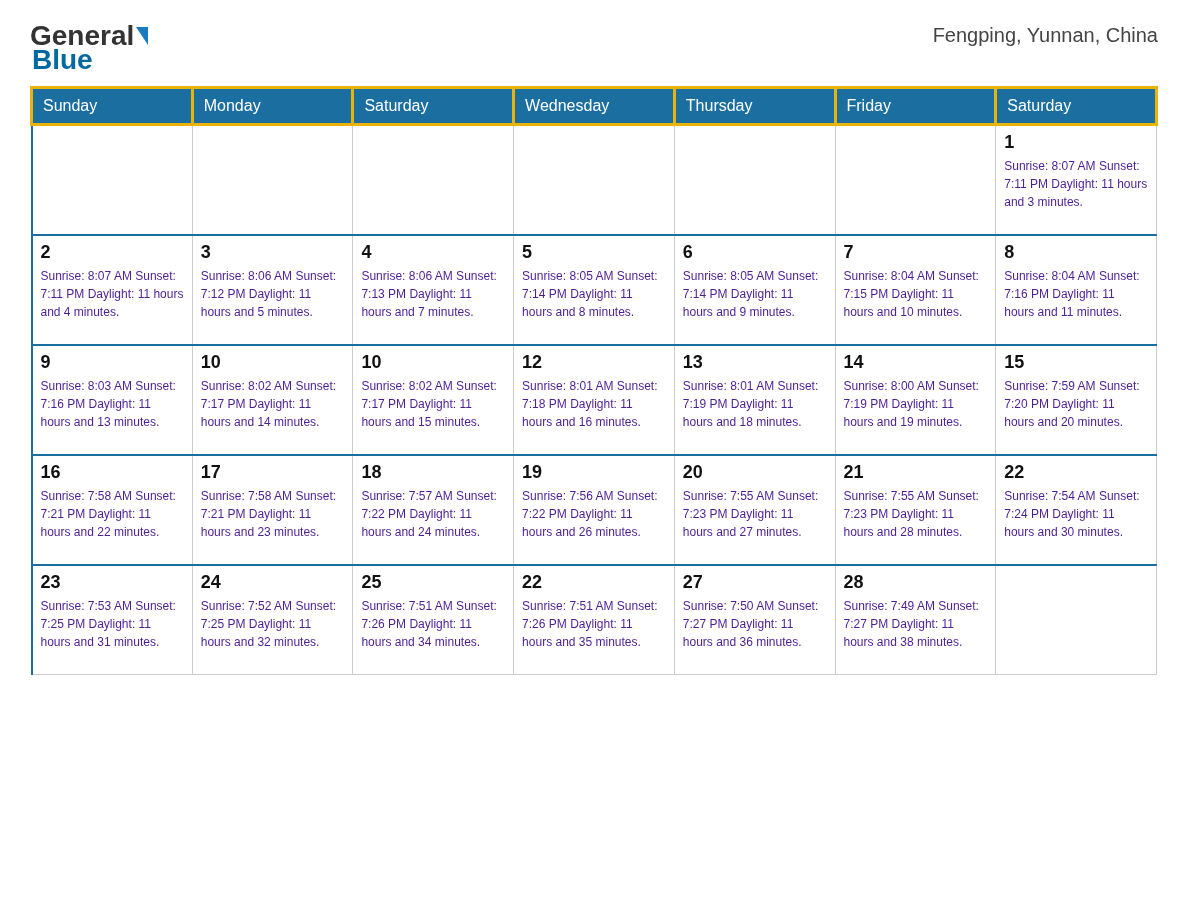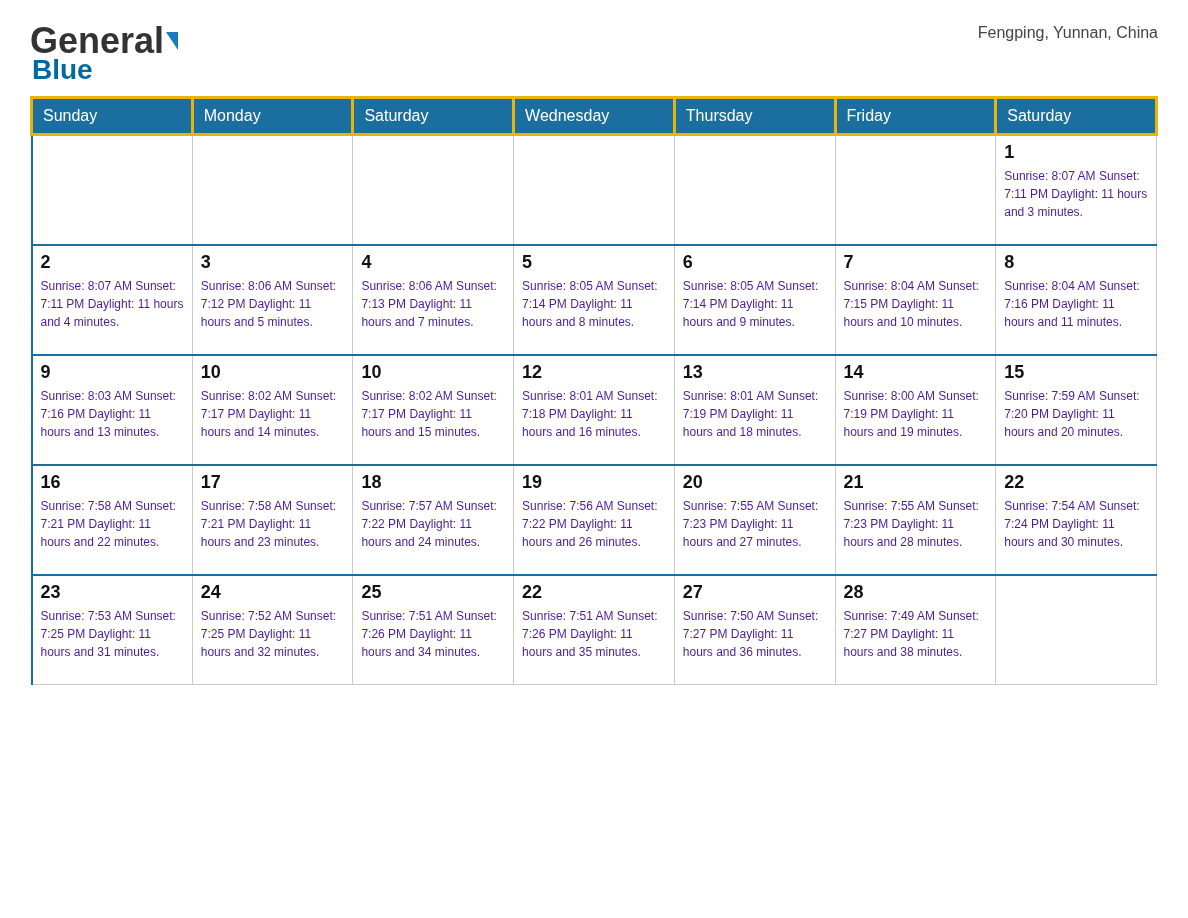--- a/index.html
+++ b/index.html
@@ -17,21 +17,21 @@
       margin-bottom: 10px;
     }
     .logo {
       display: flex;
       flex-direction: column;
       align-items: flex-start;
     }
     .logo-text {
       display: flex;
       align-items: center;
-      font-size: 36px;
+      font-size: 28px;
       font-weight: bold;
       color: #333;
     }
     .logo-general { color: #333; }
     .logo-arrow {
       display: inline-block;
       width: 0;
       height: 0;
       border-left: 12px solid transparent;
       border-right: 0px solid transparent;
@@ -43,21 +43,21 @@
     .title-section {
       text-align: right;
     }
     .month-title {
       font-size: 52px;
       font-weight: normal;
       color: #111;
       line-height: 1.1;
     }
     .location {
-      font-size: 16px;
+      font-size: 20px;
       color: #444;
       margin-top: 4px;
     }
     .calendar {
       width: 100%;
       border-collapse: collapse;
       margin-top: 10px;
     }
     .calendar th {
       background-color: #1a6fa0;

